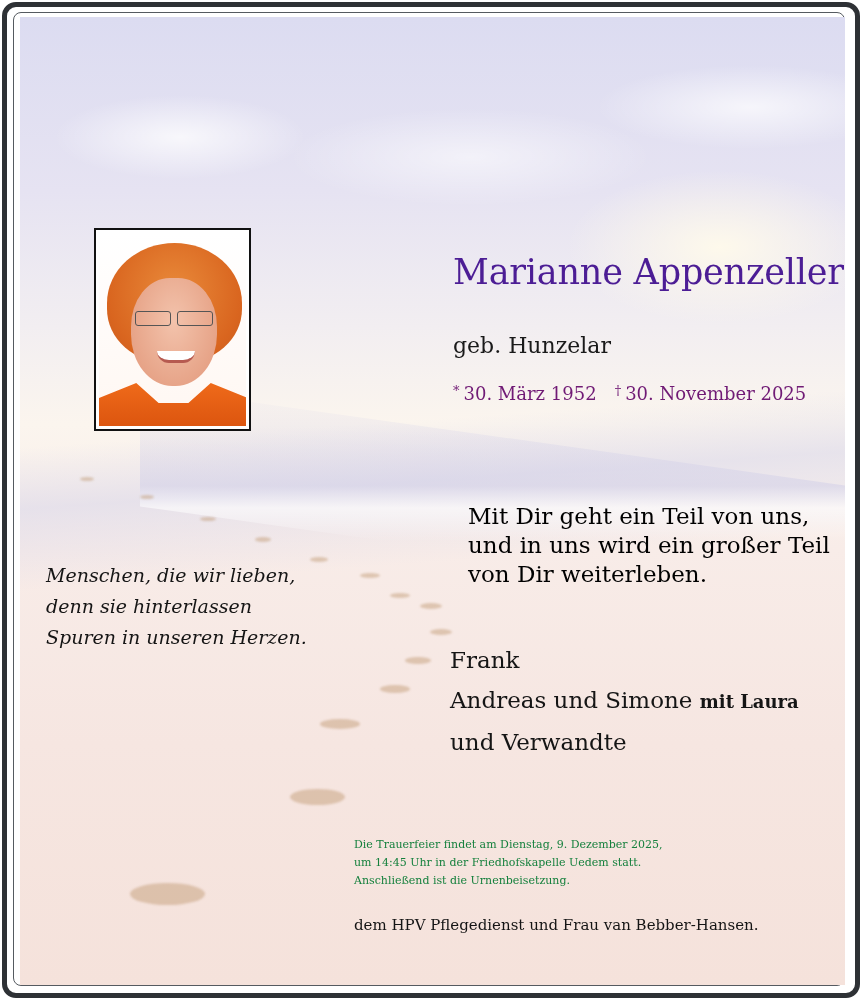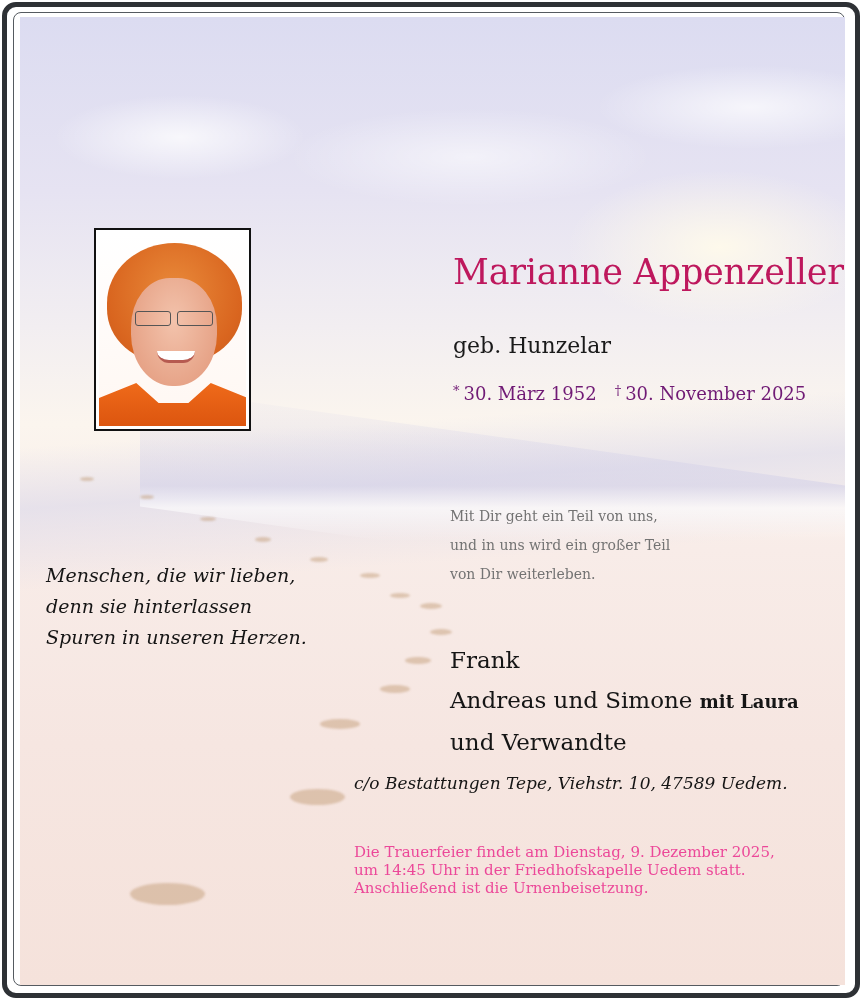--- a/index.html
+++ b/index.html
@@ -30,35 +30,35 @@
   .hair { position:absolute; left:8px; top:10px; width:135px; height:120px; border-radius:50% 50% 45% 45%;
          background:radial-gradient(ellipse at 50% 40%, #e98a3a, #d9651f 70%, #c45a1c); }
   .face { position:absolute; left:32px; top:45px; width:86px; height:108px; border-radius:45% 45% 48% 48%;
          background:radial-gradient(ellipse at 50% 40%, #f3c3ac, #e6a286 75%); }
   .glasses { position:absolute; left:36px; top:78px; width:80px; height:14px; }
   .glasses span { position:absolute; top:0; width:34px; height:13px; border:1.5px solid #555; border-radius:3px; }
   .mouth { position:absolute; left:58px; top:118px; width:38px; height:9px; border-radius:0 0 20px 20px; background:#fff; border-bottom:3px solid #b65a50; }
   .shirt { position:absolute; left:0; top:150px; width:149px; height:50px;
          background:linear-gradient(180deg,#ef6a1a,#d9520d); clip-path:polygon(0 30%,25% 0,40% 40%,60% 40%,75% 0,100% 30%,100% 100%,0 100%); }
 
-  .name { position:absolute; left:453px; top:252px; font-size:35px; color:#be185d; white-space:nowrap; letter-spacing:-0.2px; }
+  .name { position:absolute; left:453px; top:252px; font-size:35px; color:#4c1d95; white-space:nowrap; letter-spacing:-0.2px; }
   .maiden { position:absolute; left:453px; top:333px; font-size:22px; color:#1a1a1a; }
   .dates { position:absolute; left:453px; top:383px; font-size:18px; color:#701a75; white-space:nowrap; }
   .dates .sym { font-size:13px; vertical-align:5px; margin-right:4px; }
   .dates .gap { display:inline-block; width:18px; }
 
-  .verse-right { position:absolute; left:450px; top:502px; font-size:14px; line-height:29px; color:#737373; }
+  .verse-right { position:absolute; left:468px; top:502px; font-size:23px; line-height:29px; color:#000000; }
   .verse-left { position:absolute; left:46px; top:560px; font-size:19px; line-height:31px; font-style:italic; color:#151515; }
 
   .family { position:absolute; left:450px; top:640px; color:#151515; }
   .family div { font-size:23px; line-height:40px; white-space:nowrap; }
   .family .small { font-size:18px;font-weight:bold; }
 
   .condolence { position:absolute; left:354px; top:772px; font-size:17px; line-height:22px; font-style:italic; color:#151515; white-space:nowrap; }
-  .ceremony { position:absolute; left:354px; top:836px; font-size:15px; line-height:18px; color:#ec4899; white-space:nowrap;margin-top:7px; }
+  .ceremony { position:absolute; left:354px; top:836px; font-size:11px; line-height:18px; color:#15803d; white-space:nowrap; }
   .thanks { position:absolute; left:354px; top:916px; font-size:15px; line-height:18px; color:#151515; white-space:nowrap; }
 </style>
 </head>
 <body>
 
 <div class="outer-frame"></div>
 <div class="inner-frame"></div>
 
 <div class="canvas">
   <div class="wave"></div>
@@ -109,23 +109,23 @@
   <div>Spuren in unseren Herzen.</div>
 </div>
 
 <div class="family">
   <div>Frank</div>
   <div><span>Andreas und Simone</span> <span class="small">mit Laura</span></div>
   <div>und Verwandte</div>
 </div>
 
 <div class="condolence">
-  <div>c/o Bestattungen Tepe, Viehstr. 10, 47589 Uedem.</div>
 </div>
 
 <div class="ceremony">
   <div>Die Trauerfeier findet am Dienstag, 9. Dezember 2025,</div>
   <div>um 14:45 Uhr in der Friedhofskapelle Uedem statt.</div>
   <div>Anschließend ist die Urnenbeisetzung.</div>
 </div>
 
 <div class="thanks">
+  <div>dem HPV Pflegedienst und Frau van Bebber-Hansen.</div>
 </div>
 
 </body></html>

